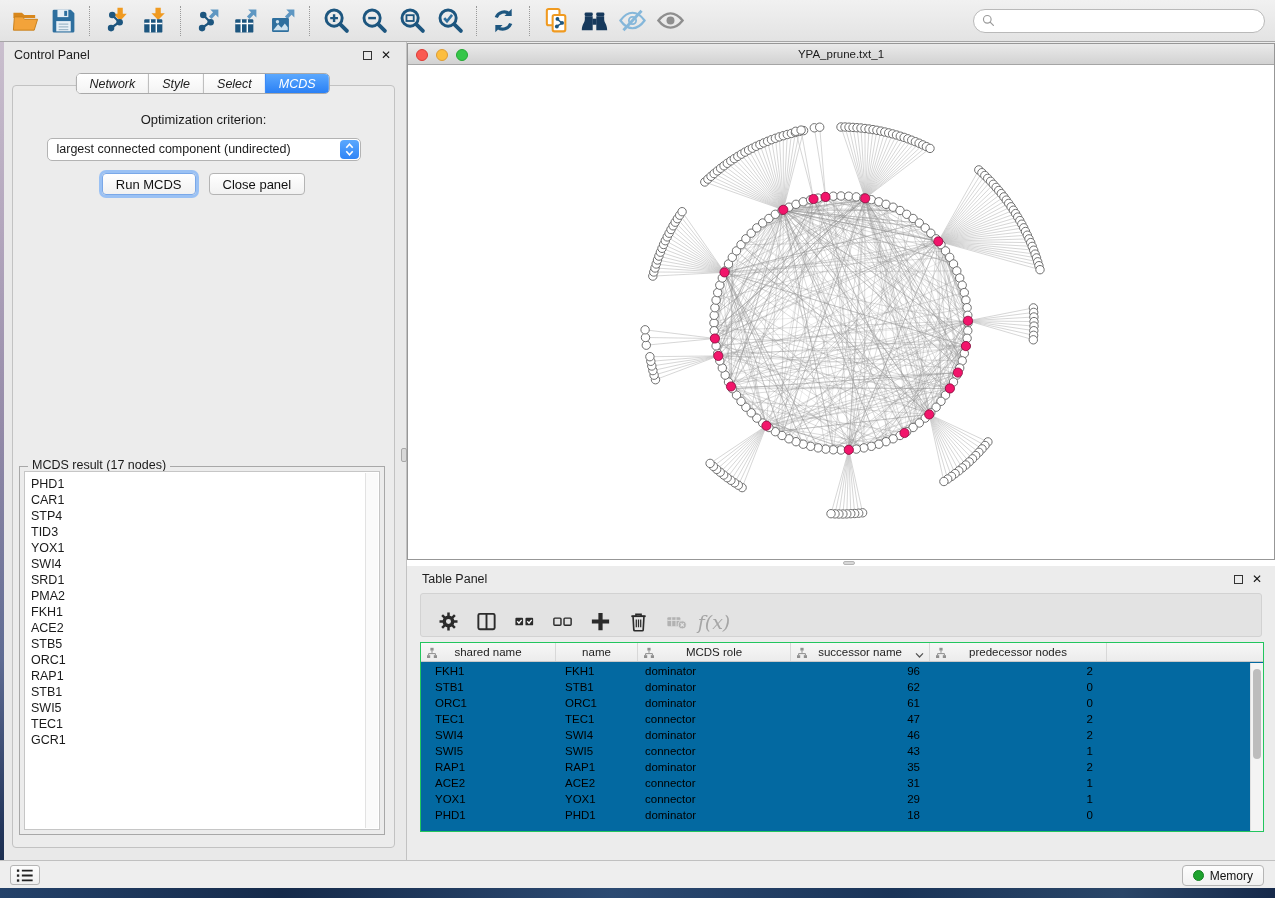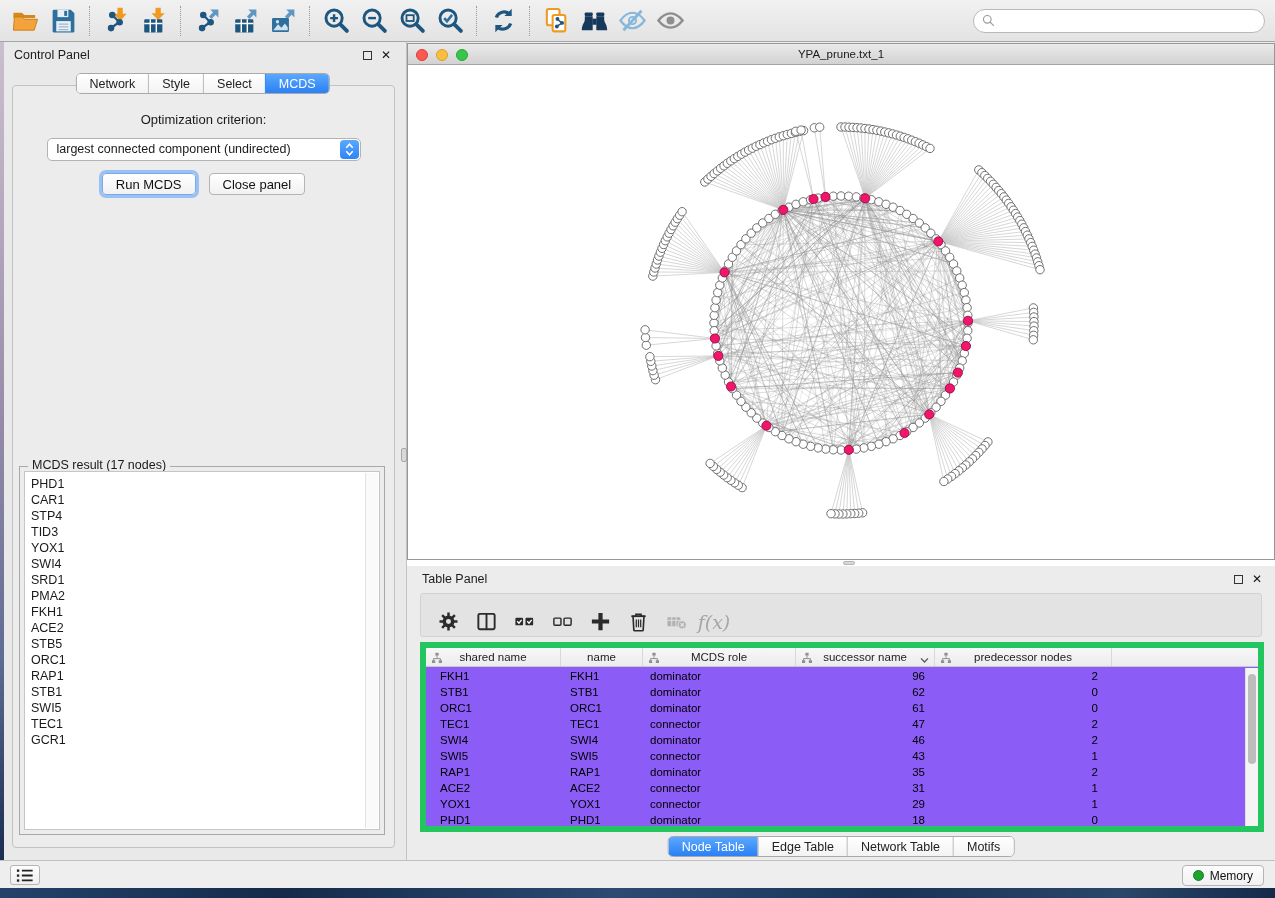--- a/index.html
+++ b/index.html
@@ -29,21 +29,21 @@
   
   .control-panel { position:absolute; left:4px; top:42px; width:397px; height:818px; background:#e9e9e9; }
   .panel-header { height:26px; display:flex; align-items:center; padding:0 10px; font-size:12.5px; color:#1c1c1c; }
   .panel-header .ph-icons { margin-left:auto; display:flex; align-items:center; gap:9px; }
   .float-icon { width:9px; height:9px; border:1.4px solid #333; display:inline-block; }
   .close-icon { font-size:12px; font-weight:bold; color:#111; line-height:1; }
 
   .seg-tabs { display:flex; height:21px; border:1px solid #a9a9a9; border-radius:5px; overflow:hidden;
     background:#fff; font-size:12.5px; }
   .seg { padding:0 13px; line-height:20px; color:#222; border-left:1px solid #b9b9b9;
-    background:linear-gradient(#ffffff,#f3f3f3); white-space:nowrap; }
+    background:linear-gradient(#ffffff,#f3f3f3); white-space:nowrap;font-style:italic; }
   .seg:first-child { border-left:none; }
   .seg.active { background:linear-gradient(#5ba8fe,#2a80f5); color:#fff; border-left-color:#2a80f5; }
   .cp-tabs { position:absolute; top:31px; left:50%; transform:translateX(-50%); z-index:2; }
 
   .cp-content { position:absolute; left:8px; width:383px; top:43px; bottom:12px;
     background:#ececec; border:1px solid #c2c2c2; border-radius:4px; }
   .opt-label { text-align:center; font-size:13px; margin-top:26px; }
   .dropdown { width:314px; height:23px; margin:11px auto 0; background:#fff; border:1px solid #b3b3b3;
     border-radius:5px; position:relative; font-size:12.5px; line-height:21px; padding-left:9px; }
   .dd-stepper { position:absolute; right:1px; top:1px; bottom:1px; width:19px; border-radius:4px;
@@ -85,21 +85,21 @@
   .net-view svg { width:100%; height:100%; display:block; }
 
   
   .table-panel { position:absolute; left:407px; right:0; top:566px; height:294px; background:#ececec; }
   .tp-toolbar { position:absolute; left:13px; right:13px; top:27px; height:44px; background:#e3e3e3;
     border:1px solid #d2d2d2; border-radius:3px; display:flex; align-items:center; padding-left:8px; }
   .tpbtn { width:38px; height:36px; display:flex; align-items:flex-end; justify-content:center; }
   .tpbtn svg { width:23px; height:23px; }
   .fx-label { font-family:"DejaVu Serif","Liberation Serif",serif; font-style:italic; font-size:19px; color:#a5a5a5; }
 
-  .tbl { position:absolute; left:13px; right:11px; top:76px; bottom:28px; background:#8b5cf6; border:6px solid #22c55e; }
+  .tbl { position:absolute; left:13px; right:11px; top:76px; bottom:28px; background:#0369a1; border:1px solid #22c55e; }
   .thead { display:flex; height:19px; border-bottom:1px solid #c9c9c9; background:linear-gradient(#f7f7f7,#ececec); }
   .th { position:relative; display:flex; align-items:center; justify-content:center; font-size:11.5px;
     color:#222; border-right:1px solid #d8d8d8; overflow:hidden; }
   .th .hicon { position:absolute; left:5px; top:3.5px; }
   .th .sort { position:absolute; right:5px; top:6px; }
   .th.filler { flex:1; border-right:none; }
   .tbody { position:absolute; top:20px; left:0; right:13px; bottom:0; overflow:hidden; }
   .tr { display:flex; height:16px; align-items:center; }
   .td { font-size:11.5px; color:#000; white-space:nowrap; overflow:hidden; }
   .vscroll { position:absolute; top:20px; right:0; bottom:0; width:13px; background:#f4f4f4; border-left:1px solid #e0e0e0; }
@@ -1340,26 +1340,20 @@
           <div class="td" style="width: 82px; padding-left: 9px;">PHD1</div>
           <div class="td" style="width: 153px; padding-left: 7px;">dominator</div>
           <div class="td" style="width: 139px; text-align: right; padding-right: 10px;">18</div>
           <div class="td" style="width: 177px; text-align: right; padding-right: 14px;">0</div>
         </div>
       </div>
     <div class="vscroll">
         <div class="vthumb"></div>
       </div>
   </div>
-  <div class="seg-tabs table-tabs">
-      <div class="seg active">Node Table</div>
-      <div class="seg">Edge Table</div>
-      <div class="seg">Network Table</div>
-      <div class="seg">Motifs</div>
-    </div>
 </div>
 
 <div class="status-bar">
   <div class="list-btn">
     <svg viewBox="0 0 20 16" width="18" height="15">
       <g stroke="#222" stroke-width="2">
           <path d="M6.5 2.5h12M6.5 8h12M6.5 13.5h12"></path>
         </g>
       <g fill="#222">
           <rect x="1" y="1.3" width="2.6" height="2.6"></rect>

